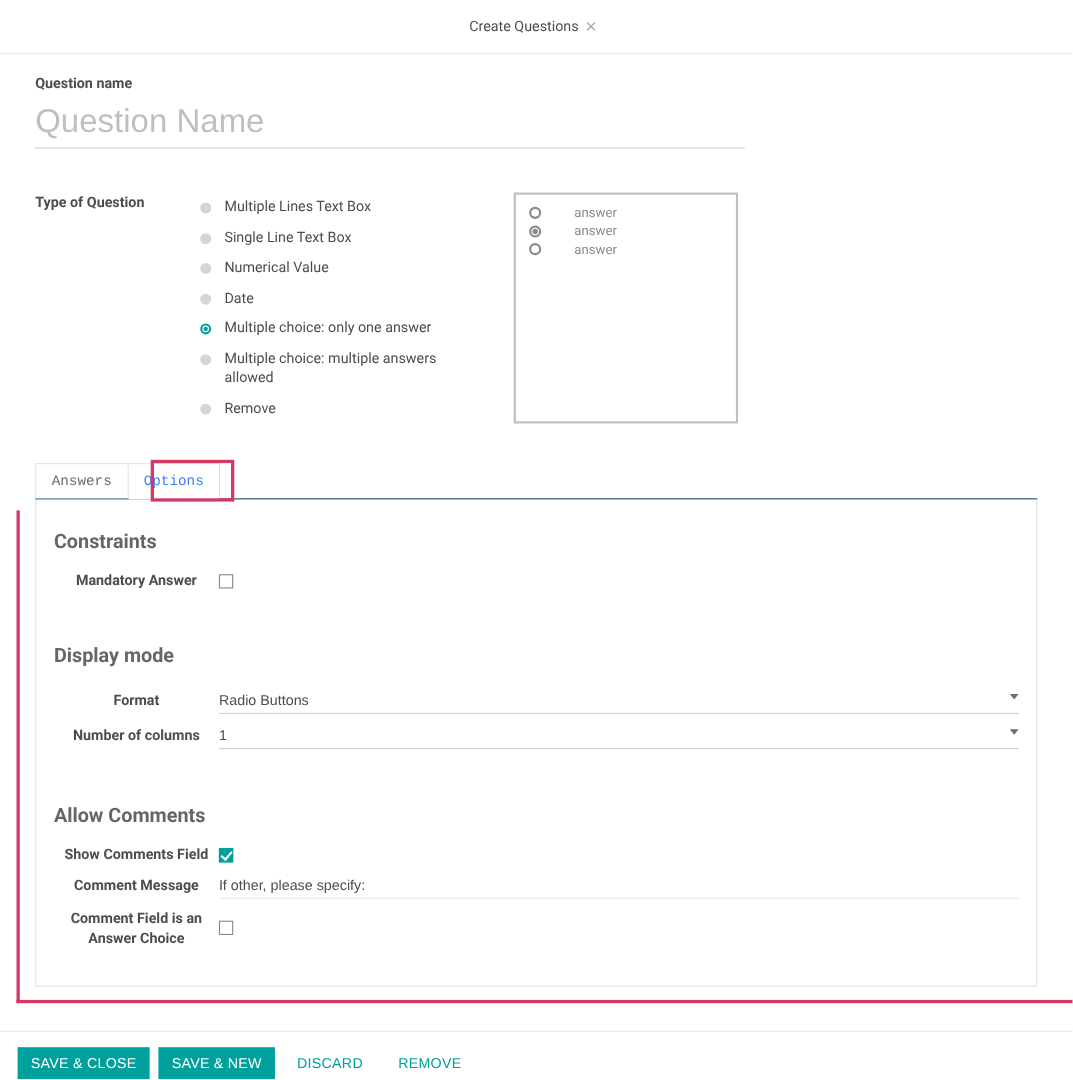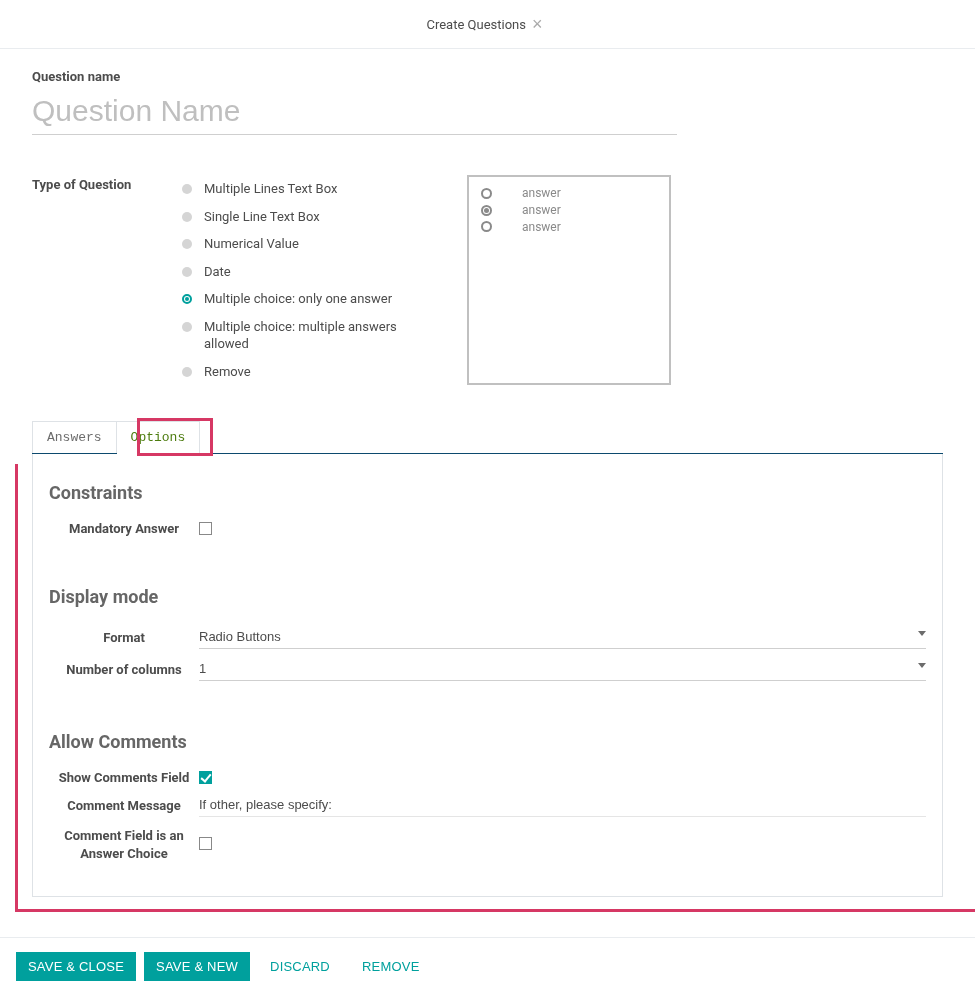--- a/index.html
+++ b/index.html
@@ -105,21 +105,21 @@
     border:1px solid #dee2e6;
     border-bottom: none;
     padding: 8px 14px;
     font-size:13px;
     background:#fff;
     color:#6c6c6c;
     cursor:pointer;
     position:relative;
   }
   .tab.inactive { border-right:none; }
-  .tab.active { font-weight:500; color:#4d7c0f; }
+  .tab.active { font-weight:500; color:#3b82f6; }
   .tab.active::after{
     content:'';
     position:absolute; left:0; right:0; bottom:-1px; height:2px; background:#fff;
   }
   .tab-highlight {
     position:absolute;
     border:3px solid #d63864;
     pointer-events:none;
     z-index:3;
   }

